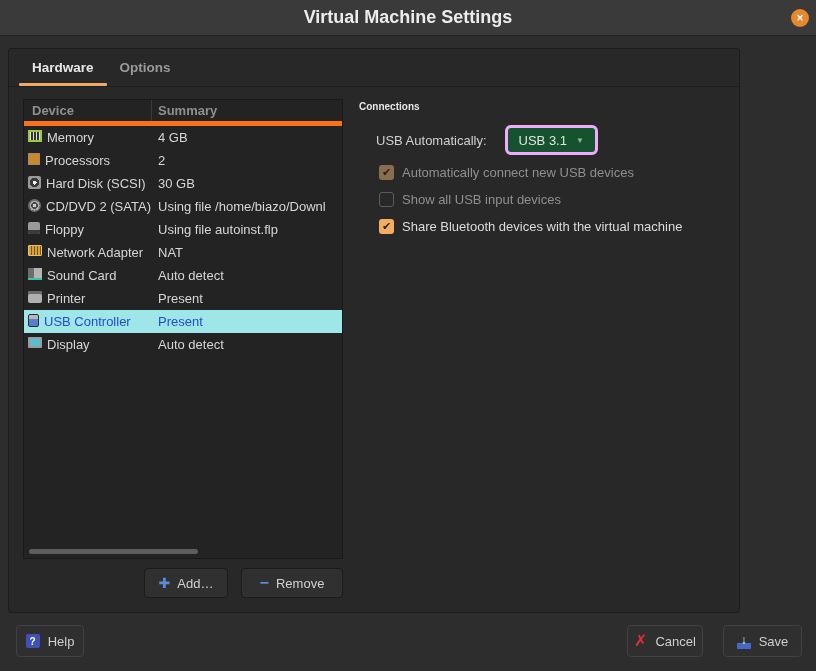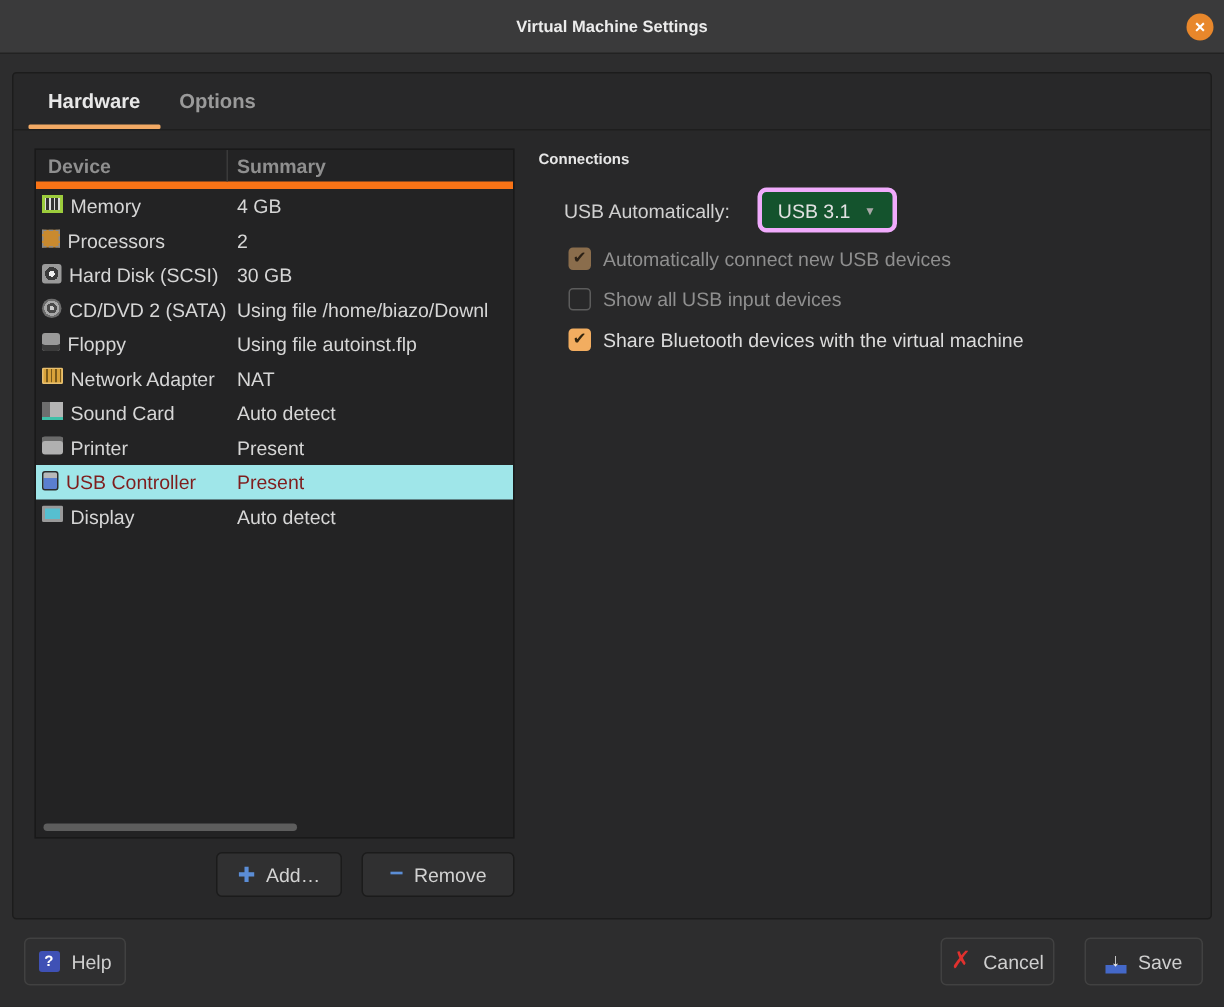--- a/index.html
+++ b/index.html
@@ -12,32 +12,32 @@
     color:#d6d6d6;
     overflow:hidden;
   }
 
   
   .titlebar {
     position:absolute; top:0; left:0; width:816px; height:36px;
     background:#3a3a3b; border-bottom:1px solid #222;
     display:flex; align-items:center; justify-content:center;
   }
-  .titlebar .title { font-weight:bold; font-size:11px; color:#ececec; }
+  .titlebar .title { font-weight:bold; font-size:18px; color:#ececec; }
   .close-btn {
     position:absolute; right:7px; top:9px; width:18px; height:18px;
     border-radius:50%; background:#e8872b;
     display:flex; align-items:center; justify-content:center;
     color:#fff; font-weight:bold; font-size:12px; line-height:1;
     cursor:default;
   }
 
   
   .panel {
-    position:absolute; left:8px; top:48px; width:800px; height:565px;
+    position:absolute; left:8px; top:48px; width:732px; height:565px;
     background:#282829; border:1px solid #1c1c1c; border-radius:3px;
   }
   .tabbar {
     position:absolute; left:0; top:0; right:0; height:38px;
     border-bottom:1px solid #1e1e1e;
     display:flex; align-items:stretch; padding-left:10px;
   }
   .tab {
     display:flex; align-items:center; padding:0 13px;
     font-weight:bold; font-size:13.5px; color:#9a9a9a; position:relative;
@@ -60,21 +60,21 @@
   .list-header .col-device {
     width:128px; padding-left:8px; border-right:1px solid #3a3a3a;
     height:100%; display:flex; align-items:center;
   }
   .list-header .col-summary { flex:1; padding-left:6px; }
   .rows { overflow:hidden; }
   .row {
     display:flex; align-items:center; height:23px; white-space:nowrap;
     color:#d6d6d6;
   }
-  .row.selected { background:#9fe6e9; color:#7f1d1d; }
+  .row.selected { background:#9fe6e9; color:#1d4ed8; }
   .row .dev-name-cell {
     width:128px; flex:none; display:flex; align-items:flex-start;
     padding-left:4px; overflow:hidden;
   }
   .row .dev-summary {
     flex:1; padding-left:6px; overflow:hidden; text-overflow:clip;
   }
 
   
   .dev-icon { width:14px; height:12px; flex:none; margin-right:5px; display:inline-block; }

